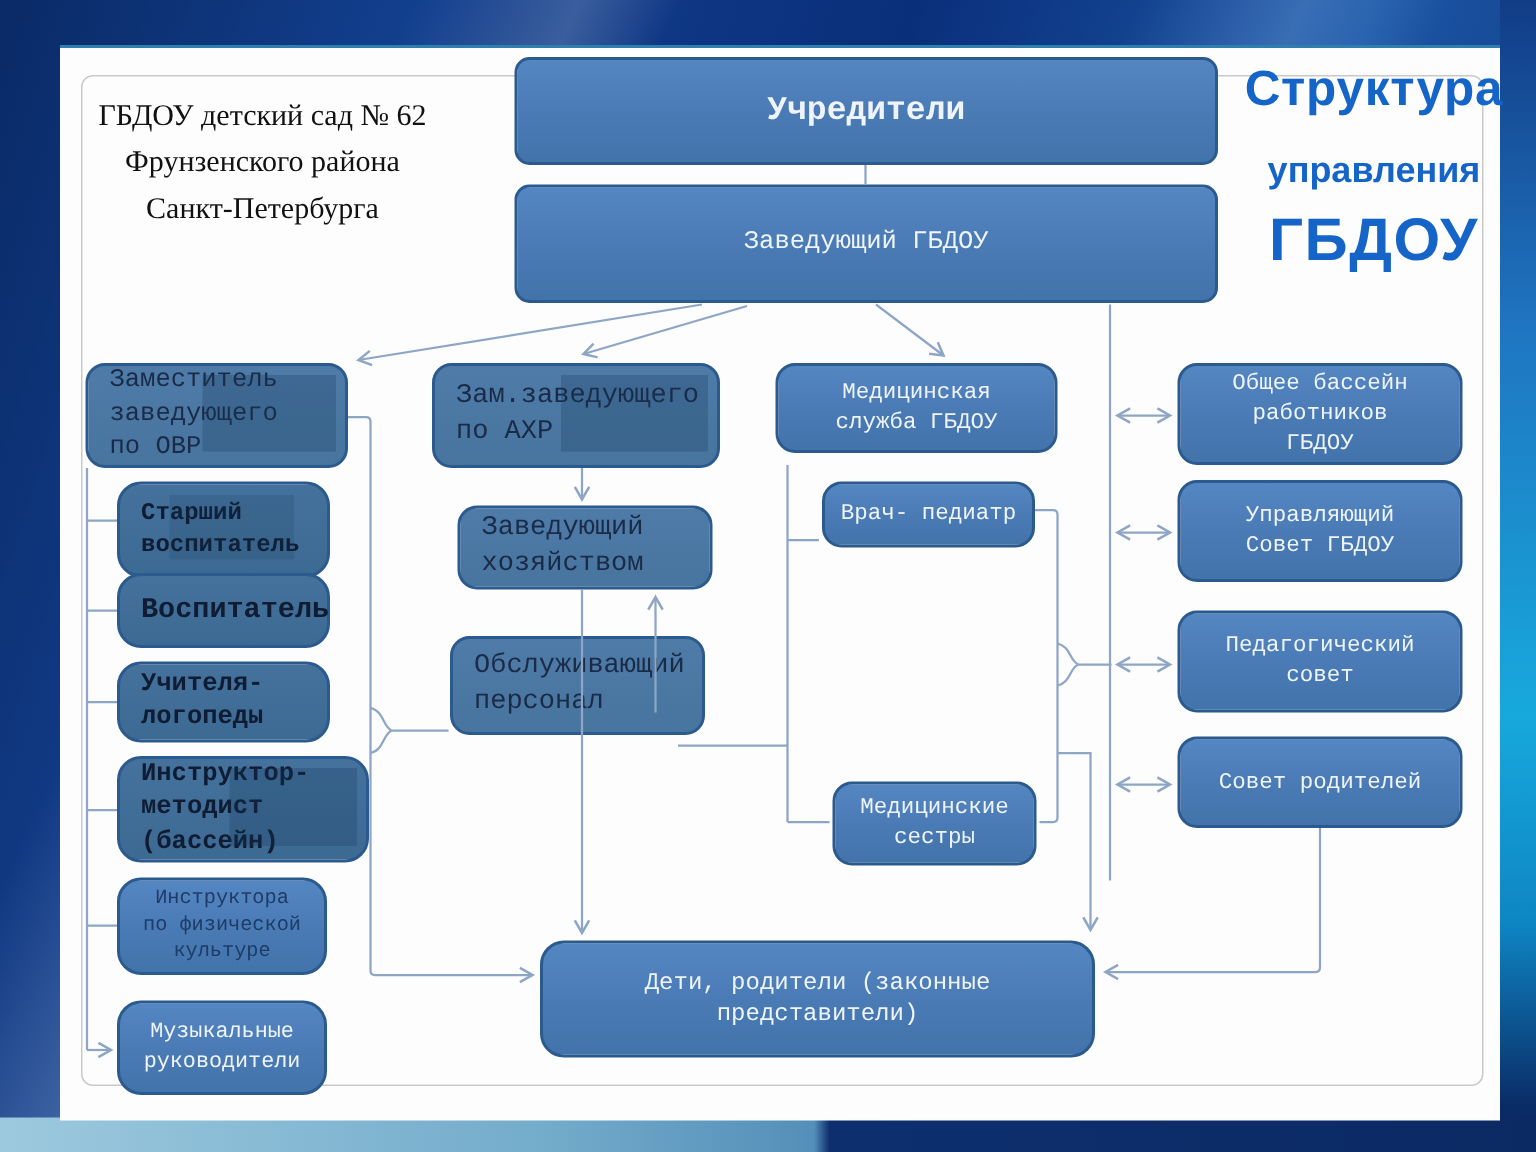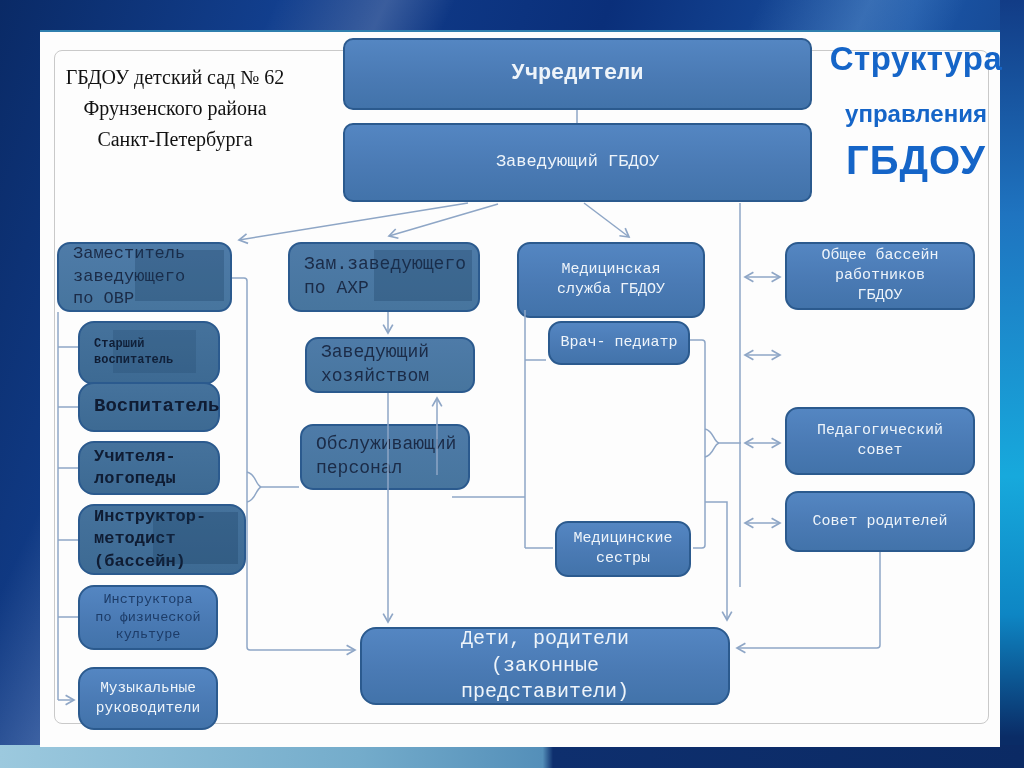--- a/index.html
+++ b/index.html
@@ -101,21 +101,21 @@
   </div>
 
   <div class="bx" style="left:343px;top:123px;width:469px;height:79px;font-size:17px;border-radius:10px;">
     <span class="t">Заведующий ГБДОУ</span>
   </div>
 
   <div class="bx serif shade-r" style="left:57px;top:242px;width:175px;height:70px;font-size:17px;">
     <span class="t" style="max-width:120px;">Заместитель заведующего по ОВР</span>
   </div>
 
-  <div class="bx serif subdark shade-c" style="left:78px;top:321px;width:142px;height:64px;font-size:12px;">
+  <div class="bx serif subdark shade-c" style="left:78px;top:321px;width:142px;height:64px;font-size:16px;">
     <span class="t" style="max-width:104px;">Старший воспитатель</span>
   </div>
 
   <div class="bx serif subdark" style="left:78px;top:382px;width:142px;height:50px;font-size:19px;">
     <span class="t">Воспитатель</span>
   </div>
 
   <div class="bx serif subdark" style="left:78px;top:441px;width:142px;height:54px;font-size:17px;">
     <span class="t" style="max-width:86px;">Учителя-логопеды</span>
   </div>
@@ -137,46 +137,49 @@
   </div>
 
   <div class="bx serif" style="left:305px;top:337px;width:170px;height:56px;font-size:18px;">
     <span class="t" style="max-width:120px;">Заведующий хозяйством</span>
   </div>
 
   <div class="bx serif" style="left:300px;top:424px;width:170px;height:66px;font-size:18px;">
     <span class="t" style="max-width:150px;">Обслуживающий персонал</span>
   </div>
 
-  <div class="bx" style="left:517px;top:242px;width:188px;height:76px;font-size:15px;">
+  <div class="bx" style="left:517px;top:242px;width:188px;height:60px;font-size:15px;">
     <span class="t" style="max-width:160px;">Медицинская служба ГБДОУ</span>
   </div>
 
   <div class="bx" style="left:548px;top:321px;width:142px;height:44px;font-size:15px;">
     <span class="t">Врач- педиатр</span>
   </div>
 
   <div class="bx" style="left:555px;top:521px;width:136px;height:56px;font-size:15px;">
     <span class="t" style="max-width:108px;">Медицинские сестры</span>
   </div>
 
   <div class="bx" style="left:785px;top:242px;width:190px;height:68px;font-size:15px;">
     <span class="t" style="max-width:134px;">Общее бассейн работников ГБДОУ</span>
   </div>
 
+  <div class="bx" style="left:785px;top:320px;width:190px;height:68px;font-size:15px;">
+    <span class="t" style="max-width:130px;">Управляющий Совет ГБДОУ</span>
+  </div>
 
   <div class="bx" style="left:785px;top:491px;width:190px;height:61px;font-size:15px;">
     <span class="t">Совет родителей</span>
   </div>
 
   <div class="bx" style="left:785px;top:407px;width:190px;height:68px;font-size:15px;">
     <span class="t" style="max-width:134px;">Педагогический совет</span>
   </div>
 
-  <div class="bx" style="left:360px;top:627px;width:370px;height:78px;font-size:20px;border-radius:16px;">
+  <div class="bx" style="left:360px;top:627px;width:370px;height:78px;font-size:16px;border-radius:16px;">
     <span class="t" style="max-width:250px;">Дети, родители (законные представители)</span>
   </div>
 
   <svg class="links" width="1024" height="768" viewBox="0 0 1024 768">
     <defs>
       <marker id="ar" viewBox="0 0 10 10" refX="8" refY="5" markerWidth="8" markerHeight="8" orient="auto-start-reverse">
         <path d="M1,1 L8,5 L1,9" fill="none" stroke="#8ea6c6" stroke-width="1.4"></path>
       </marker>
     </defs>
     <g stroke="#8ea6c6" stroke-width="1.5" fill="none">

